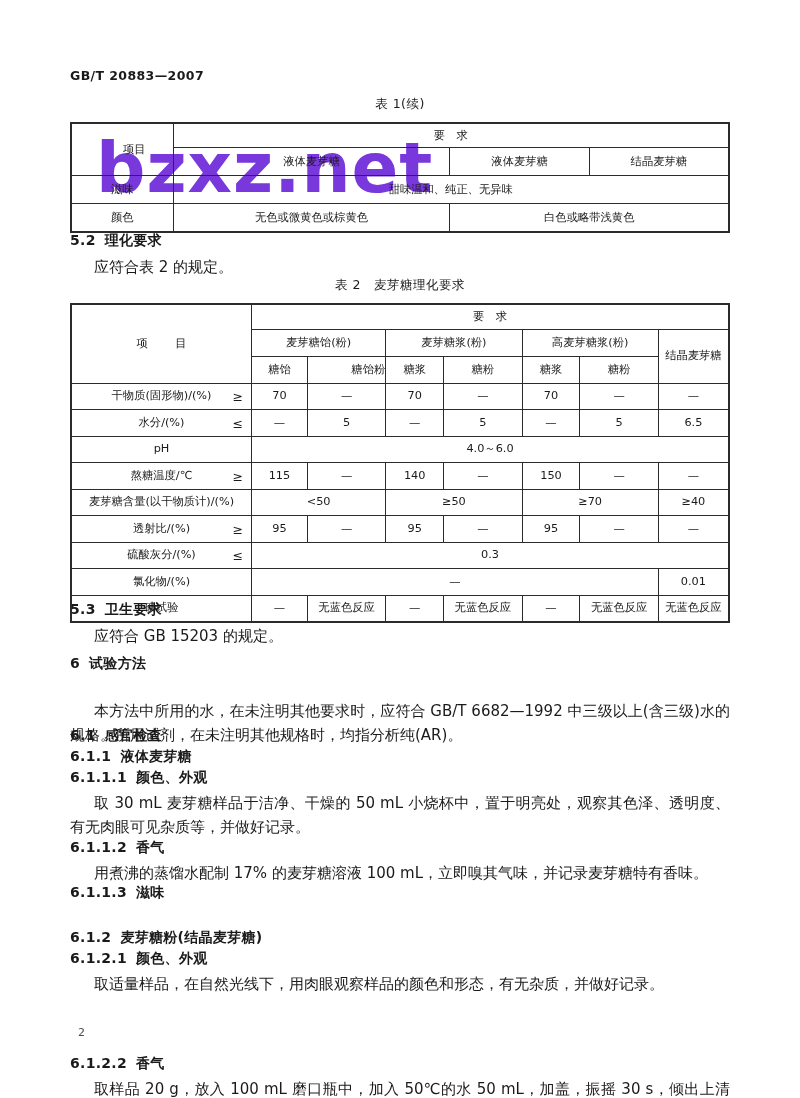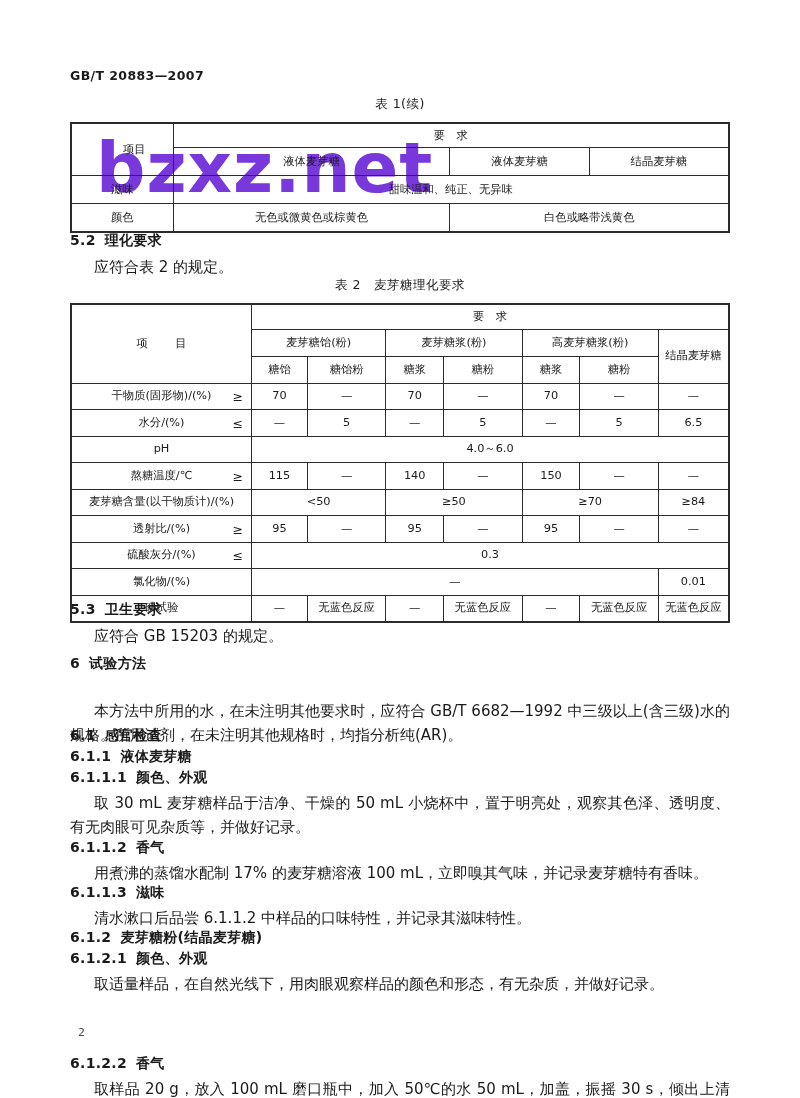--- a/index.html
+++ b/index.html
@@ -199,21 +199,21 @@
 
         <tr>
           <td colspan="2" style="height:26px;">麦芽糖饴(粉)</td>
           <td colspan="2">麦芽糖浆(粉)</td>
           <td colspan="2">高麦芽糖浆(粉)</td>
           <td rowspan="2" class="outer-r" style="width:68px;">结晶麦芽糖</td>
         </tr>
 
         <tr>
           <td style="width:54px; height:24px;">糖饴</td>
-          <td style="width:76px;">糖饴粉</td>
+          <td style="width:76px;text-align:right;">糖饴粉</td>
           <td style="width:56px;">糖浆</td>
           <td style="width:76px;">糖粉</td>
           <td style="width:56px;">糖浆</td>
           <td style="width:76px;">糖粉</td>
         </tr>
 
         <tr>
           <td class="outer-l item-cell">
             <span>干物质(固形物)/(%)</span>
             <span class="sym">≥</span>
@@ -264,21 +264,21 @@
         </tr>
 
         <tr>
           <td class="outer-l item-cell">
             <span>麦芽糖含量(以干物质计)/(%)</span>
             <span class="sym"></span>
           </td>
           <td colspan="2">&lt;50</td>
           <td colspan="2">≥50</td>
           <td colspan="2">≥70</td>
-          <td class="outer-r">≥84</td>
+          <td class="outer-r">≥40</td>
         </tr>
 
         <tr>
           <td class="outer-l item-cell">
             <span>透射比/(%)</span>
             <span class="sym">≥</span>
           </td>
           <td>95</td>
           <td>—</td>
           <td>95</td>
@@ -359,21 +359,20 @@
       <div class="heading">
         <span class="num">6.1.1.2</span><span class="gap"></span><span>香气</span>
       </div>
       <div class="para indent" style="margin-top:4px;">用煮沸的蒸馏水配制 17% 的麦芽糖溶液 100 mL，立即嗅其气味，并记录麦芽糖特有香味。</div>
     </div>
 
     <div style="position:absolute; left:0; top:884px; width:660px;">
       <div class="heading">
         <span class="num">6.1.1.3</span><span class="gap"></span><span>滋味</span>
       </div>
-      <div class="para indent" style="margin-top:4px;">清水漱口后品尝 6.1.1.2 中样品的口味特性，并记录其滋味特性。</div>
     </div>
 
     <div style="position:absolute; left:0; top:929px; width:660px;">
       <div class="heading">
         <span class="num">6.1.2</span><span class="gap"></span><span>麦芽糖粉(结晶麦芽糖)</span>
       </div>
     </div>
 
     <div style="position:absolute; left:0; top:950px; width:660px;">
       <div class="heading">

